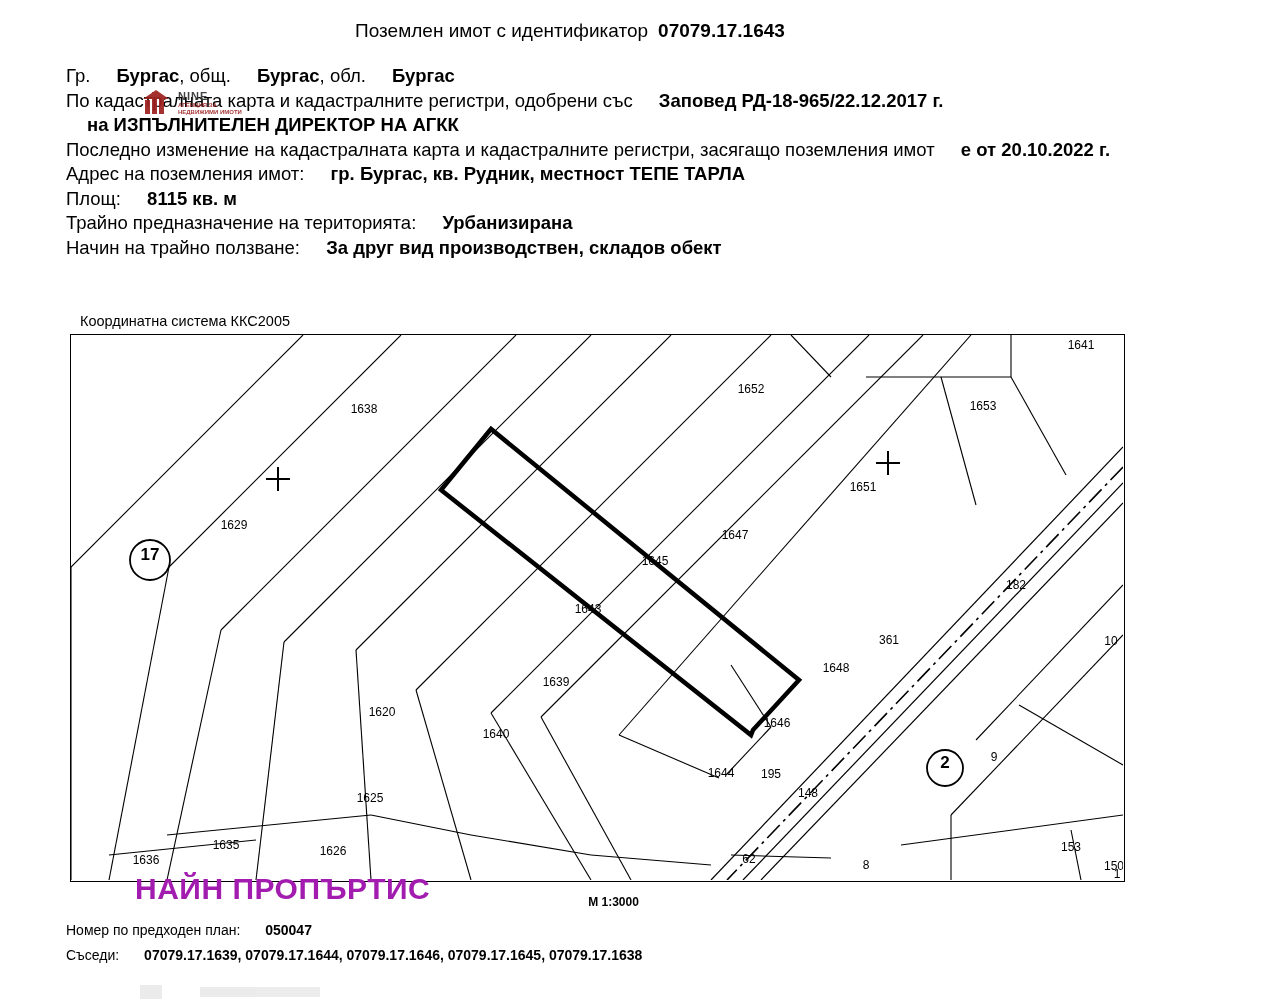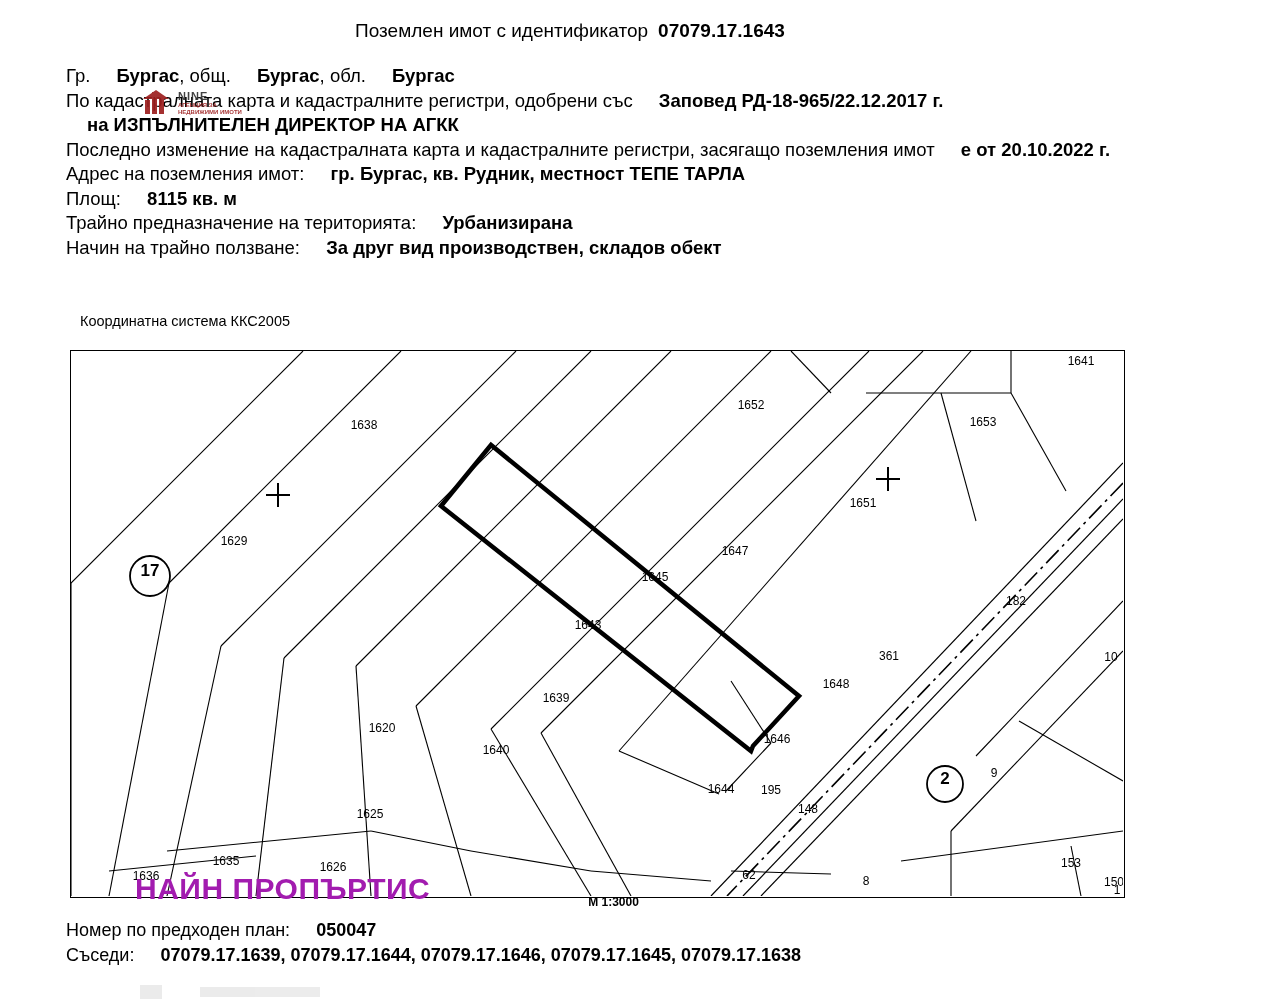--- a/index.html
+++ b/index.html
@@ -102,21 +102,21 @@
   .coord-label {
     position: absolute;
     left: 80px;
     top: 313px;
     font-size: 14.5px;
   }
 
   .map-frame {
     position: absolute;
     left: 70px;
-    top: 350px;
+    top: 334px;
     width: 1055px;
     height: 548px;
     border: 1.6px solid #000;
     box-sizing: border-box;
     overflow: hidden;
     background: #fff;
   }
   .map-frame svg { display: block; }
 
   .scale-label {
@@ -126,21 +126,21 @@
     width: 1195px;
     text-align: center;
     font-size: 12px;
     font-weight: 700;
   }
 
   .footer {
     position: absolute;
     left: 66px;
     top: 918px;
-    font-size: 18px;
+    font-size: 14px;
     line-height: 24.5px;
   }
 
   .watermark-text {
     position: absolute;
     left: 135px;
     top: 872px;
     font-size: 30px;
     font-weight: 700;
     color: #a21caf;

